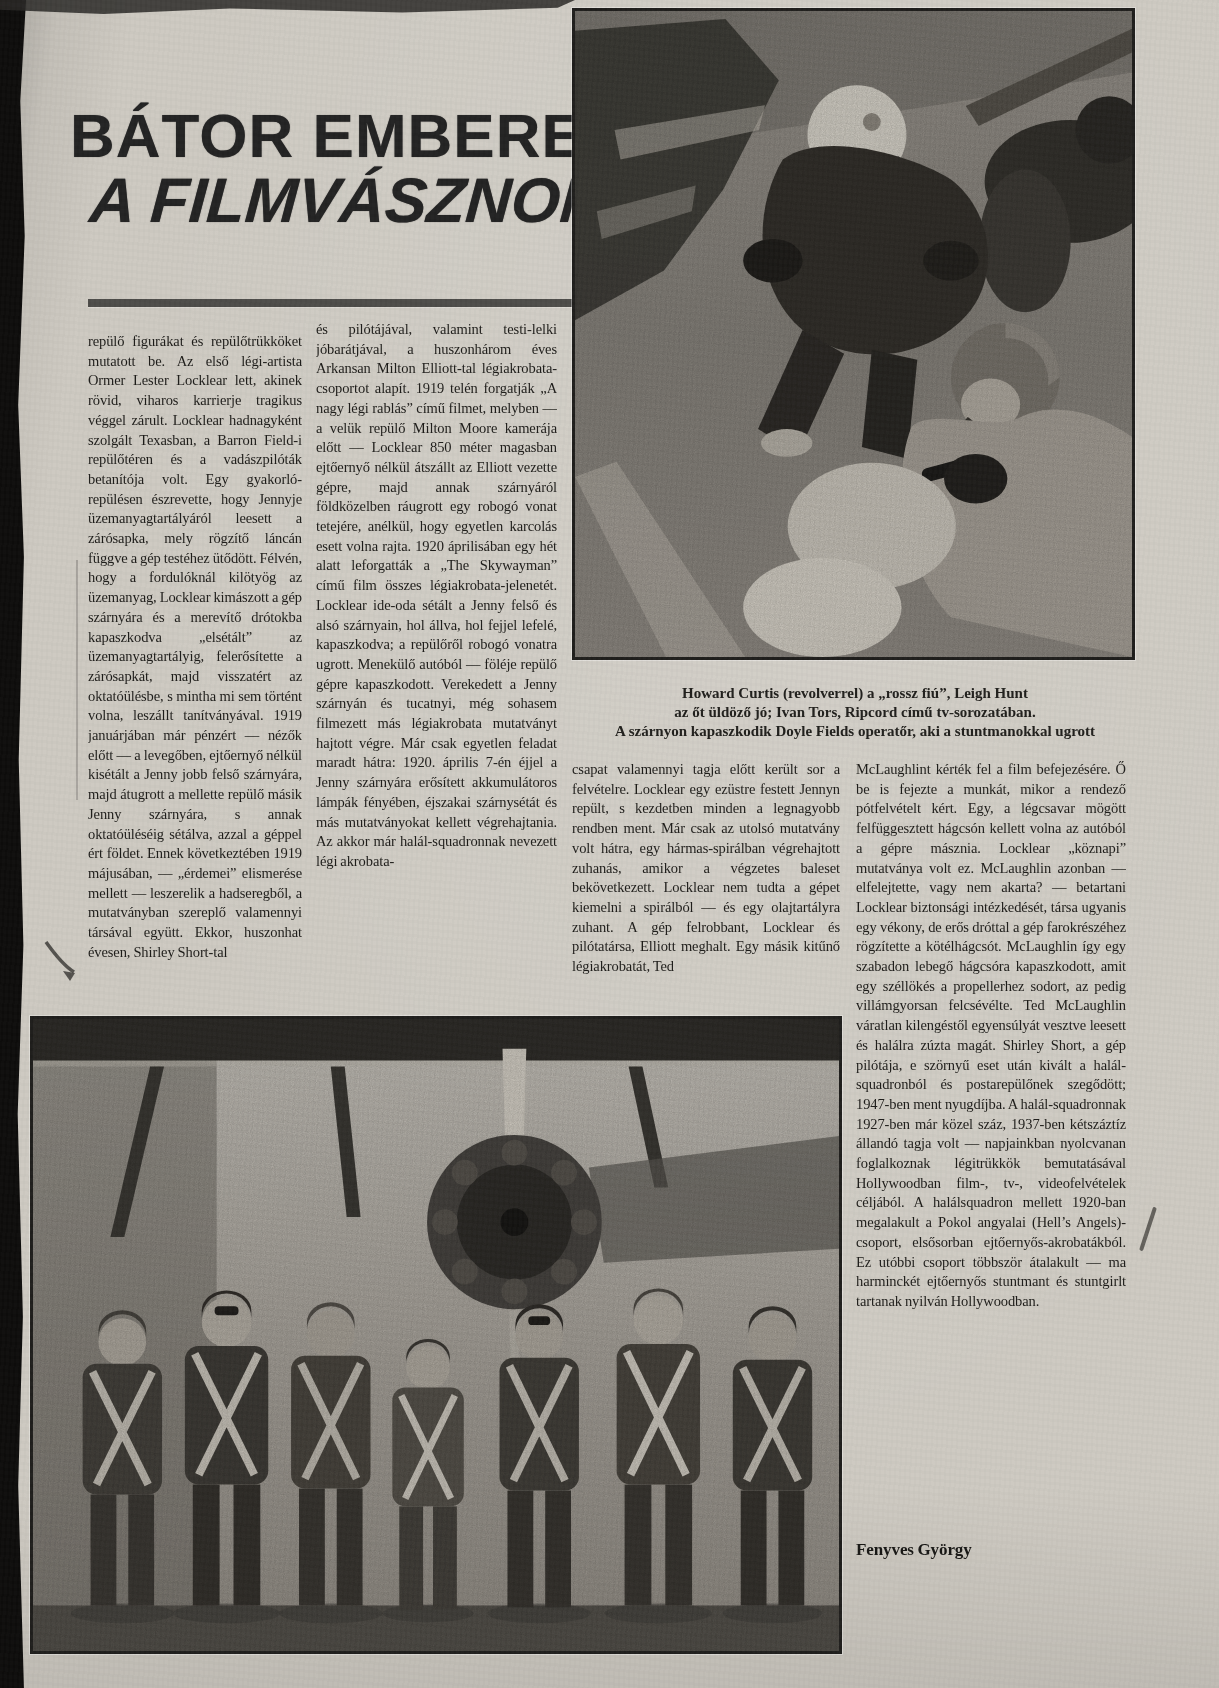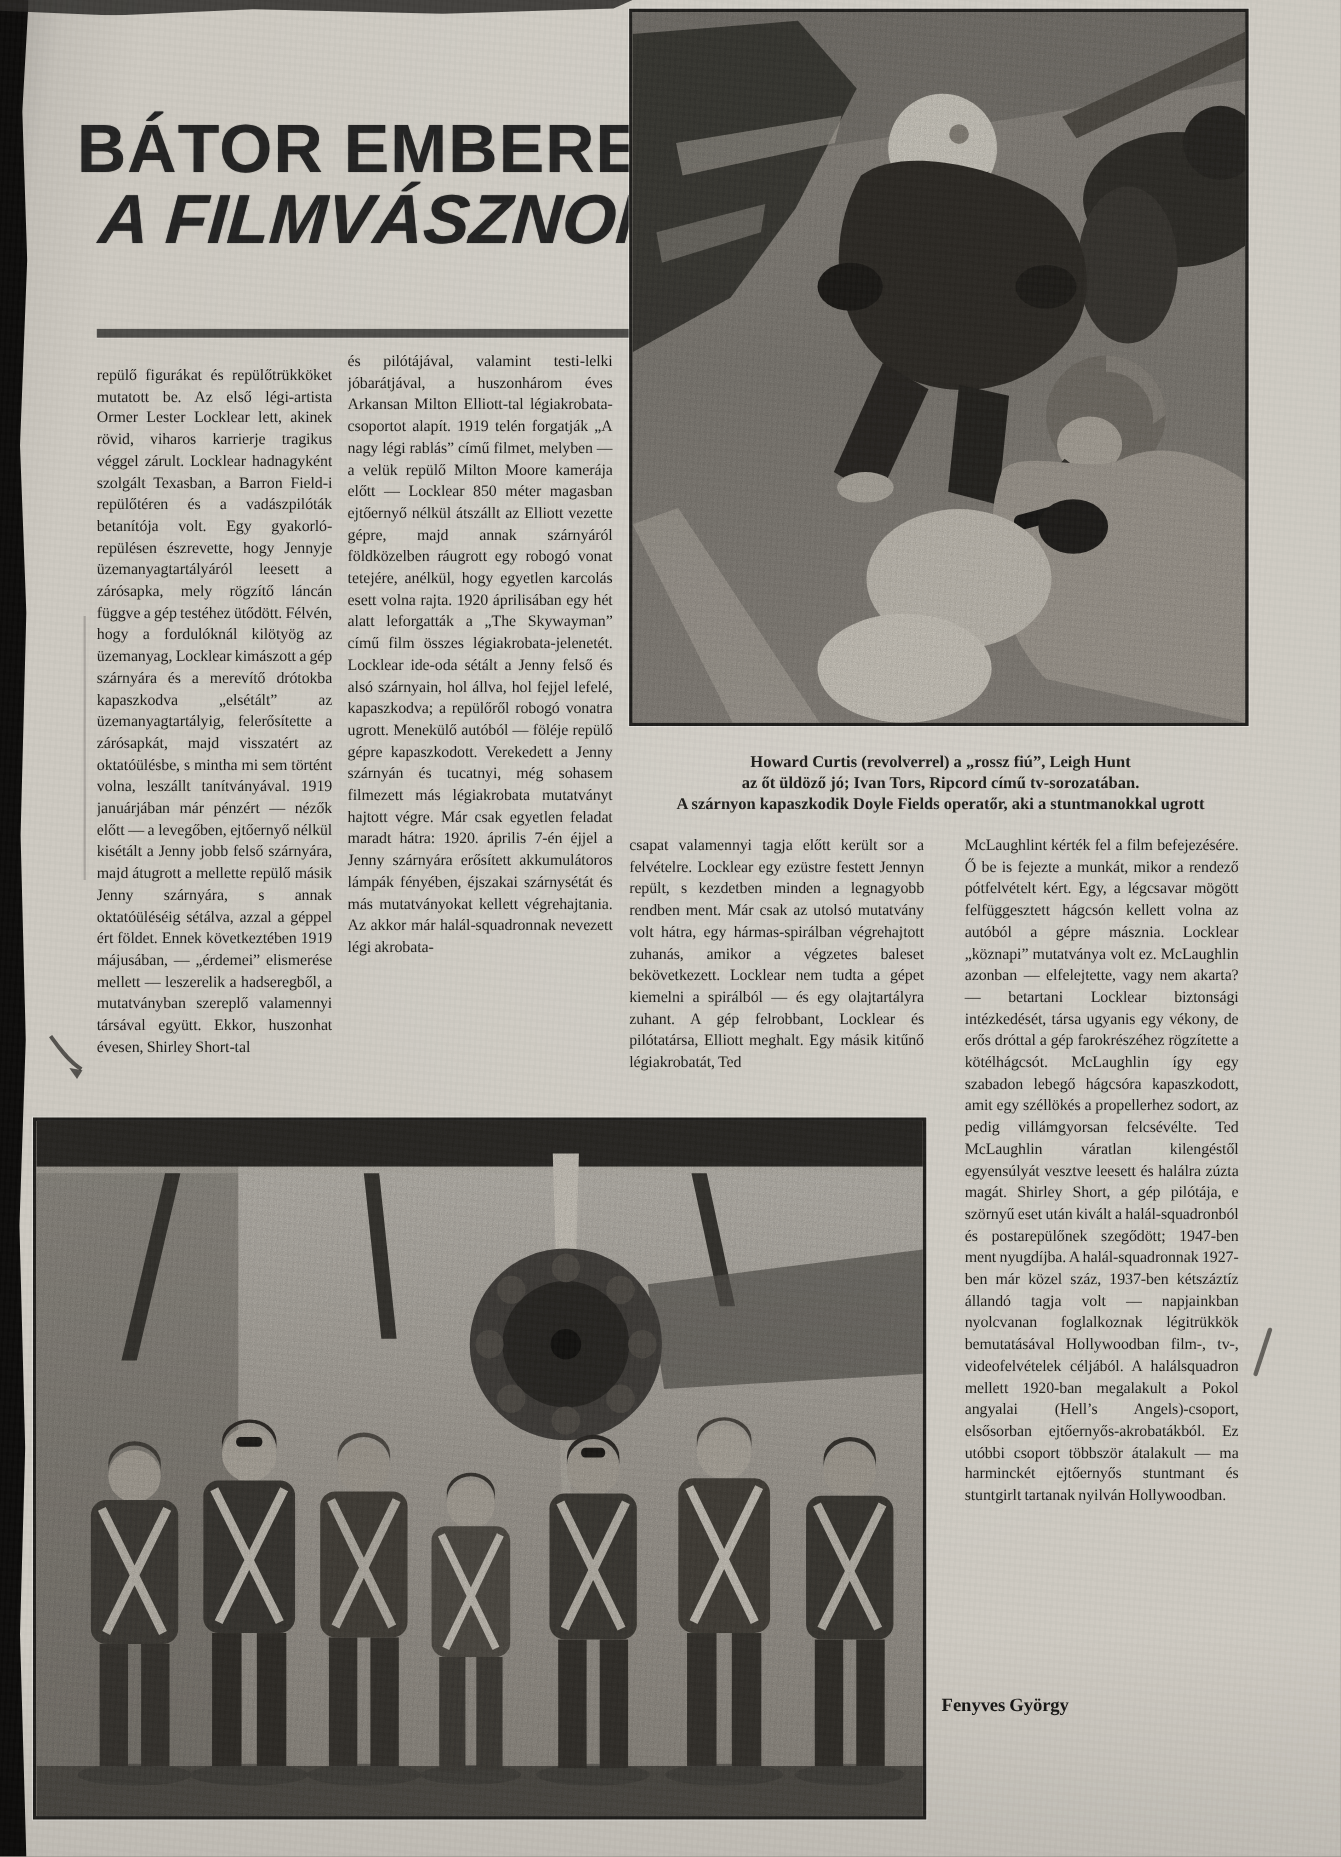--- a/index.html
+++ b/index.html
@@ -36,21 +36,21 @@
     margin-left:20px;white-space:nowrap;transform:skewX(-4deg);transform-origin:left;
     text-shadow:0 0 1px rgba(35,35,35,.7);}
   .head-rule{position:absolute;left:88px;top:299px;width:487px;height:8px;background:#4d4c49;
     box-shadow:0 1px 0 rgba(255,255,255,.25);}
   .col{position:absolute;text-align:justify;font-size:14.5px;line-height:19.7px;
     letter-spacing:-.1px;word-spacing:-.5px;overflow:hidden;color:#1d1c19;}
   .col-1{left:88px;top:320px;width:214px;height:734px;margin-top:12px;}
   .col-2{left:316px;top:320px;width:241px;height:734px;}
   .col-3{left:572px;top:760px;width:268px;height:262px;}
   .col-4{left:856px;top:760px;width:270px;height:880px;}
-  .col-4 .body{min-height:772px;margin-left:21px;}
+  .col-4 .body{min-height:772px;}
   .byline{margin-top:8px;text-align:left;font-weight:700;font-size:17px;color:#181715;}
   .photo{position:absolute;border:3px solid #1f1e1c;background:#8d8881;box-shadow:0 0 0 1px rgba(255,255,255,.35);}
   .photo-top{left:572px;top:8px;width:557px;height:646px;}
   .photo-bottom{left:30px;top:1016px;width:806px;height:632px;}
   .photo svg{display:block;width:100%;height:100%;}
   .caption-top{position:absolute;left:585px;top:684px;width:540px;text-align:center;
     font-weight:700;font-size:15px;line-height:19px;color:#21201d;}
   .caption-bottom{position:absolute;left:180px;top:1654px;width:650px;text-align:center;
     font-weight:700;font-size:14.5px;color:#21201d;}
   .margin-arrow{position:absolute;left:42px;top:938px;width:40px;height:46px;}

